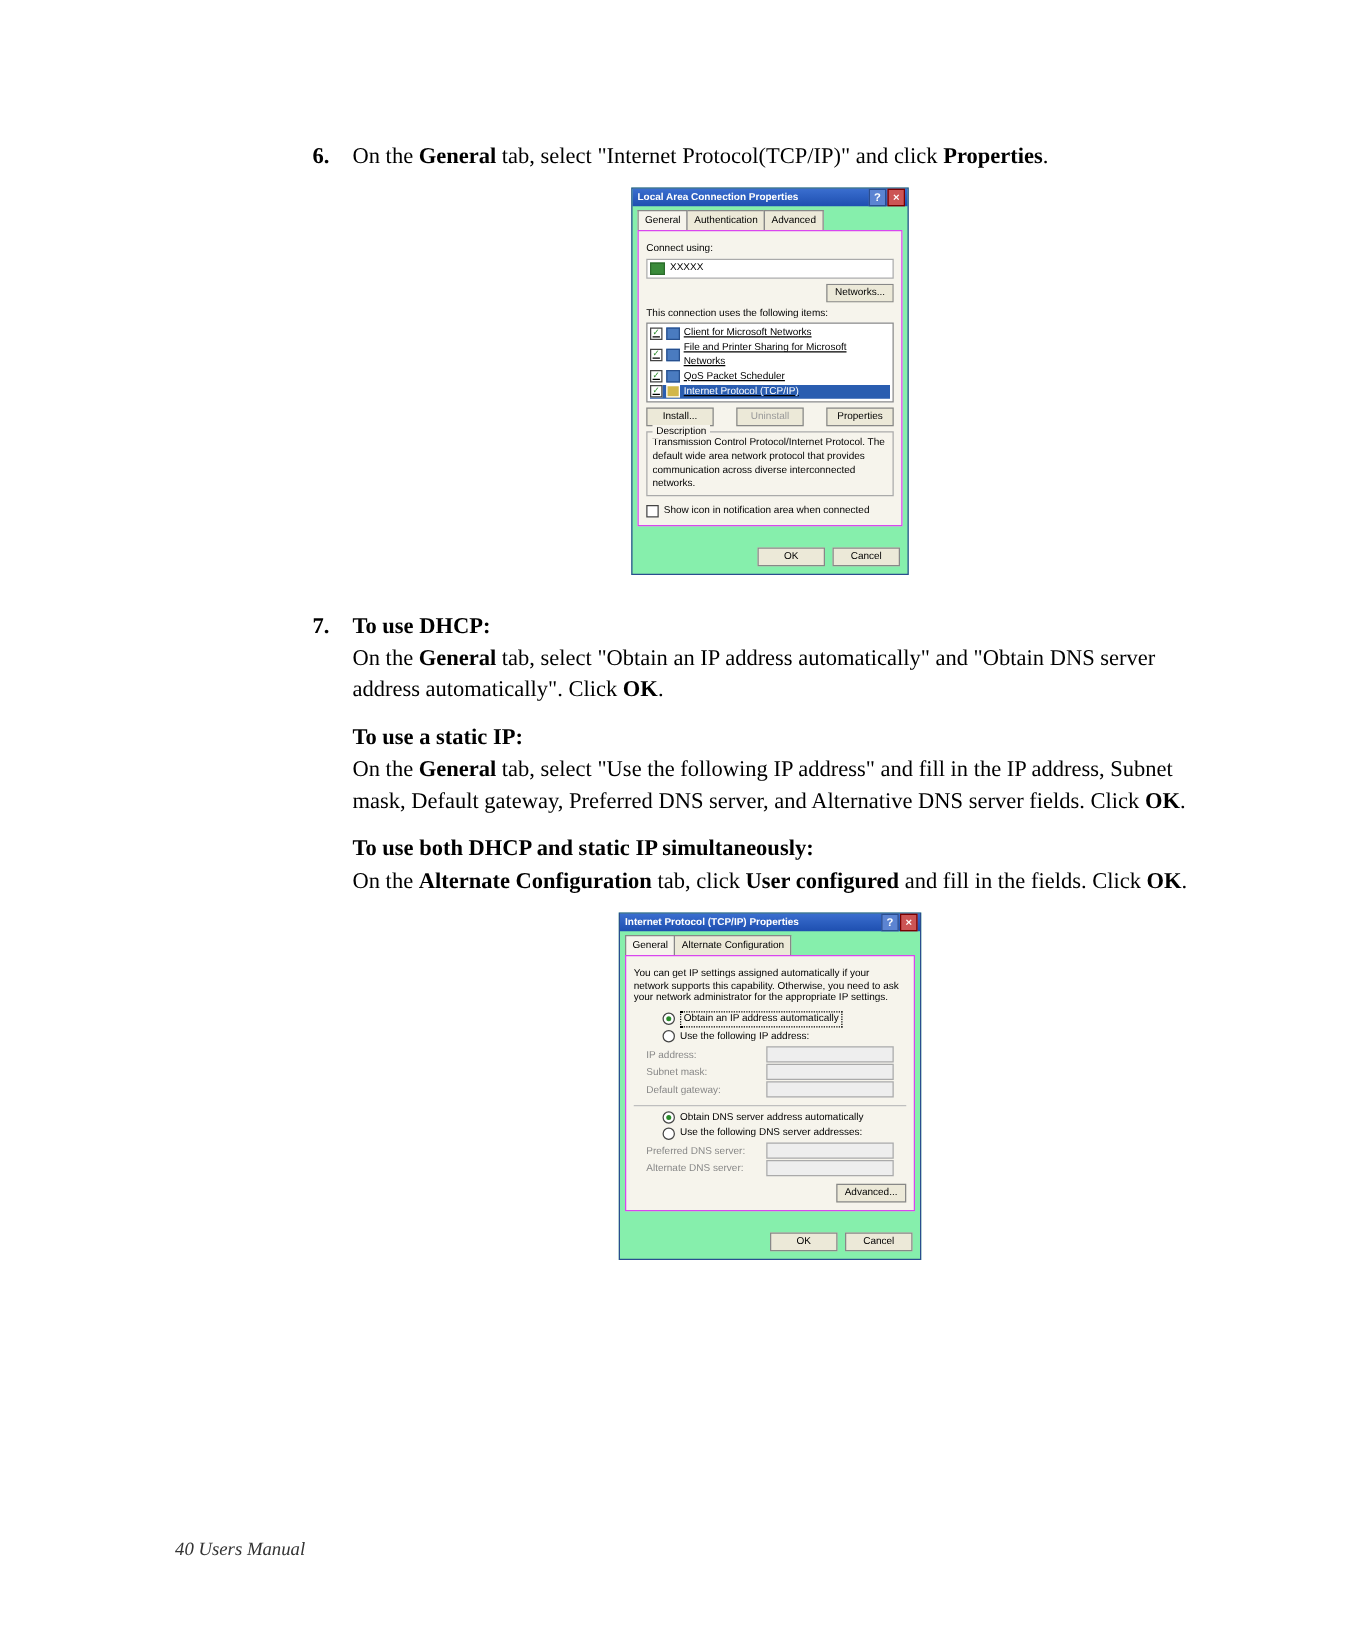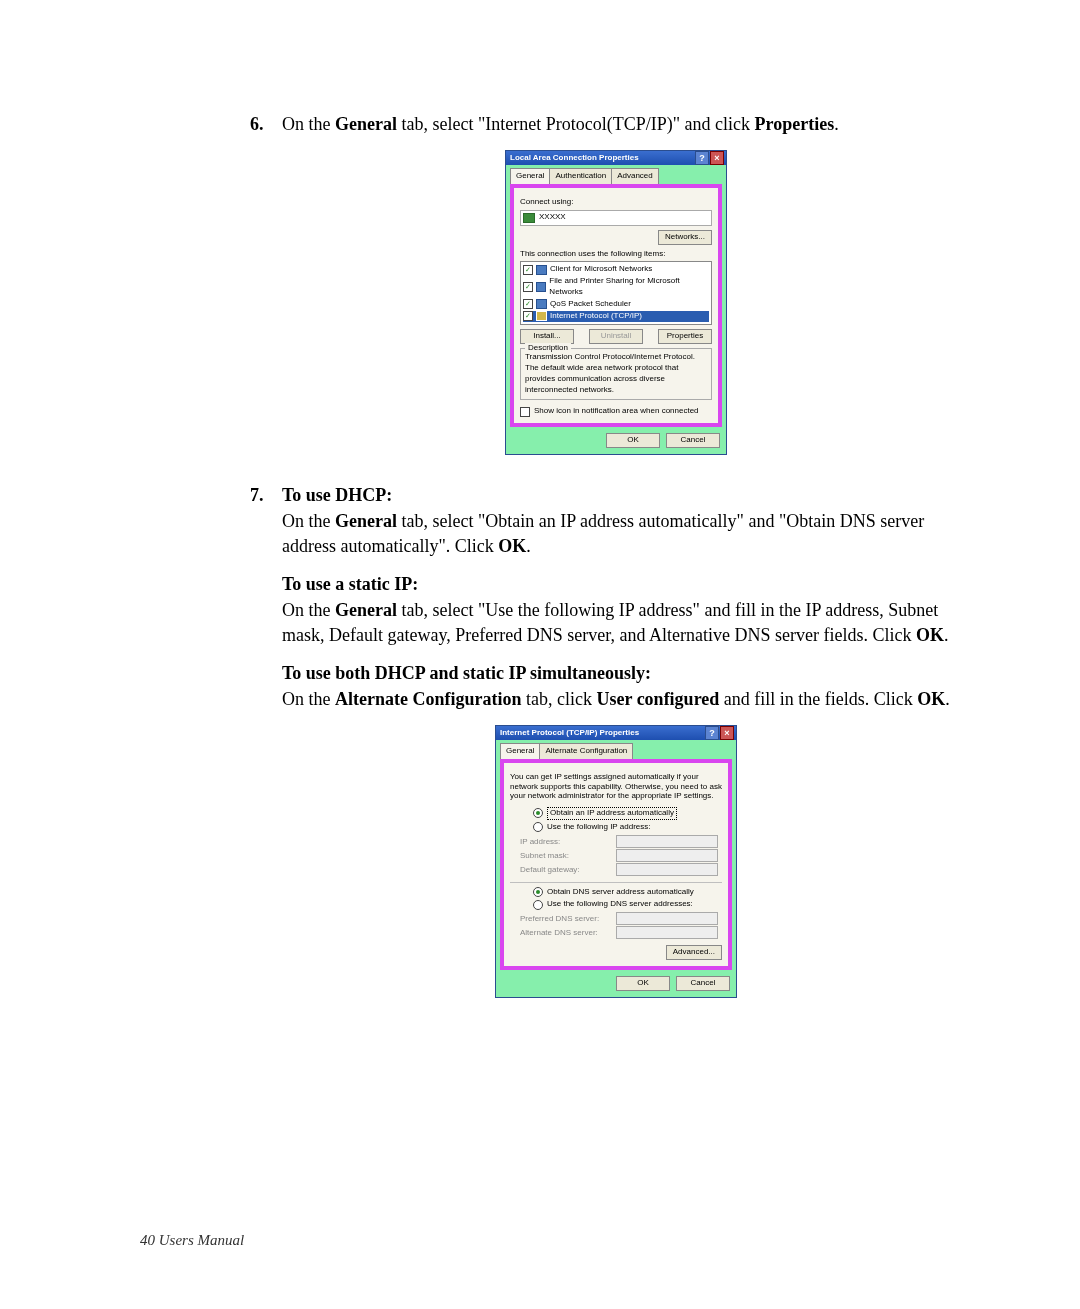--- a/index.html
+++ b/index.html
@@ -86,22 +86,22 @@
   .tab {
     padding: 2px 5px;
     border: 1px solid #888;
     border-bottom: none;
     background: #ece9d8;
     margin-right: -1px;
     position: relative;
   }
   .tab.active { background: #f6f4ec; z-index: 2; }
   .tab-sheet {
-    border: 4px solid #d946ef;
-    margin: 0 4px 0 4px;
+    border: 1px solid #d946ef;
+    margin: 0 4px 11px 4px;
     background: #f6f4ec;
     padding: 5px 6px 6px 6px;
   }
   .fieldlabel { margin: 4px 0 2px 0; }
   .inputrow {
     display: flex; align-items: center; gap: 4px;
     border: 1px solid #aaa; background: #fff; padding: 1px 2px;
     height: 12px;
   }
   .nicicon {
@@ -109,21 +109,21 @@
   }
   .btn {
     border: 1px solid #888; background: #ece9d8;
     padding: 1px 6px; font-size: 8px;
     text-align: center;
     min-width: 40px;
   }
   .right { float: right; }
   .listbox {
     border: 1px solid #888; background: #fff;
-    padding: 2px 2px; margin: 2px 0 4px 0;
+    padding: 2px 2px; margin: 2px 0 4px 0; text-decoration: underline;
   }
   .listitem {
     display: flex; align-items: center; gap: 3px;
     padding: 0 0 1px 0;
   }
   .chk {
     width: 8px; height: 8px; border:1px solid #444; background:#fff;
     font-size: 7px; line-height: 8px; text-align: center; color:#2a8b2a;
   }
   .ico-sm { width: 9px; height: 8px; background:#4a7bc0; border:1px solid #27508f; }

